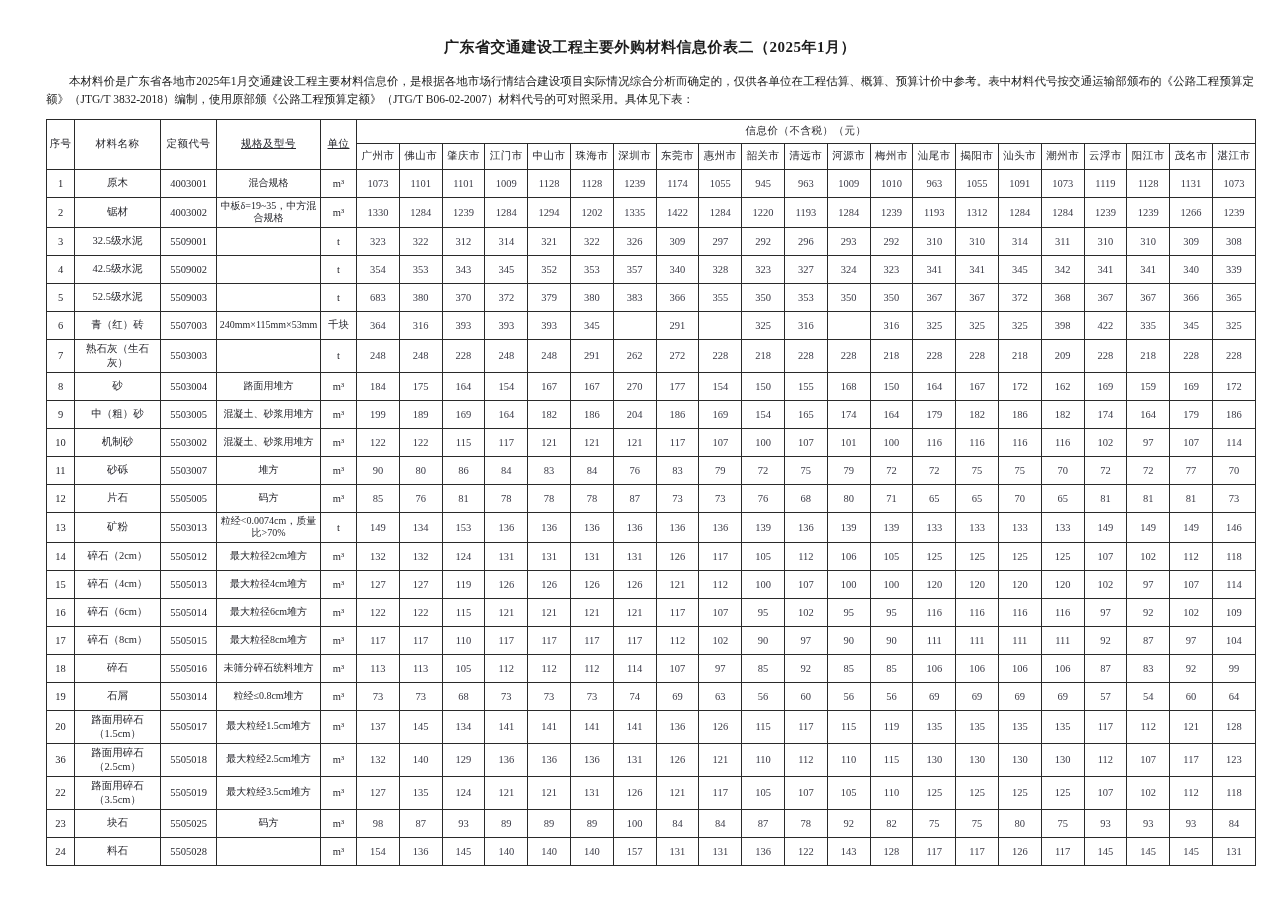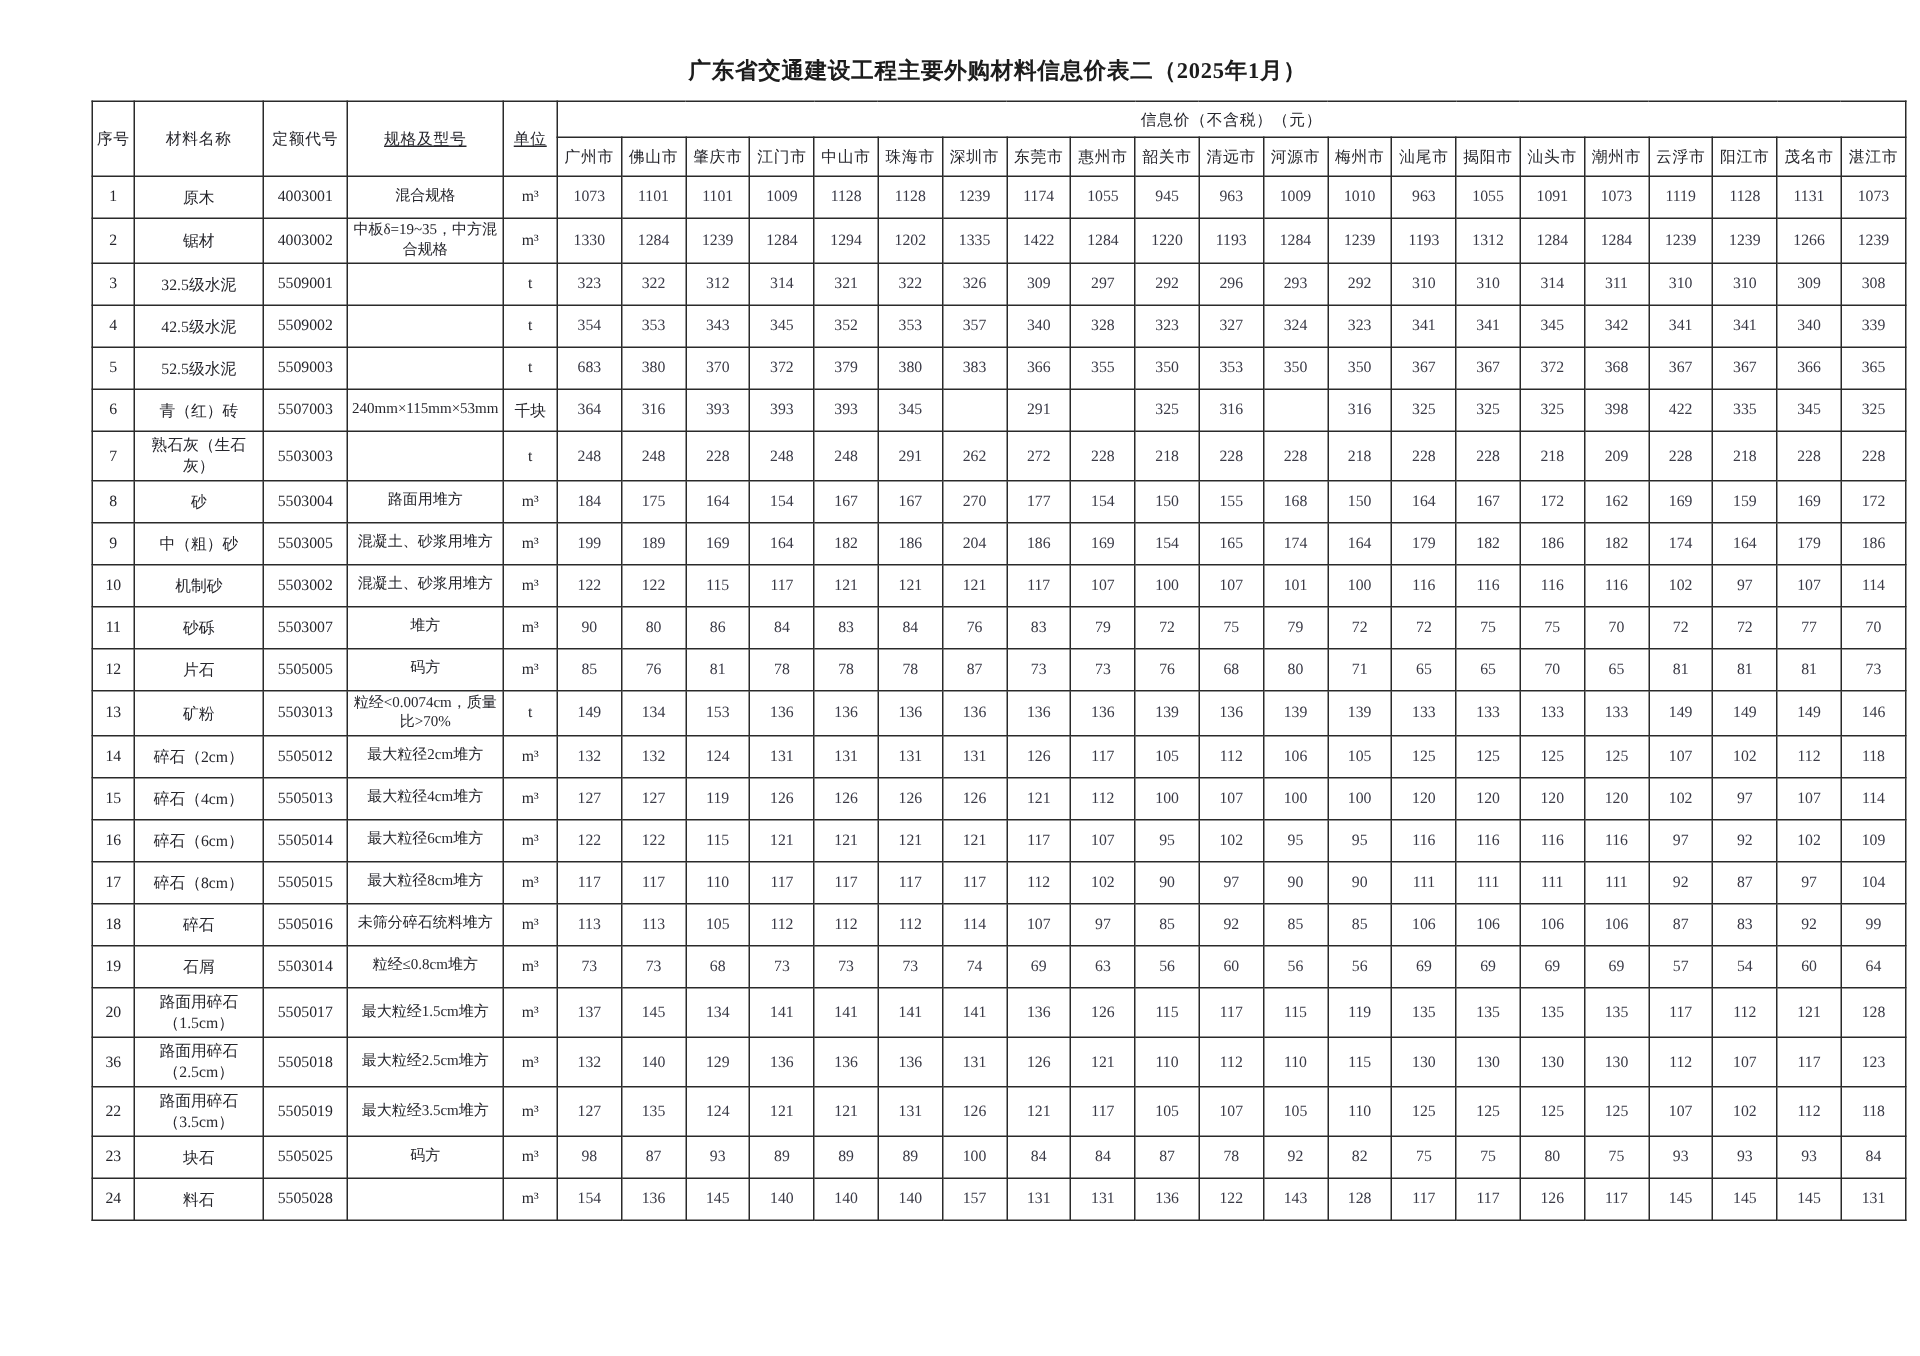--- a/index.html
+++ b/index.html
@@ -3,21 +3,21 @@
 <meta charset="utf-8">
 <style>
   * { margin:0; padding:0; box-sizing:border-box; }
   html,body { background:#fff; }
   body {
     width:1280px; height:904px;
     font-family:"Liberation Serif","DejaVu Serif",serif;
     color:#1c1c1c;
     position:relative;
   }
-  .page { position:absolute; left:33px; top:0; width:1236px;padding-left:28px; }
+  .page { position:absolute; left:18px; top:0; width:1236px;padding-left:28px; }
   .doc-title {
     text-align:center;
     font-weight:bold;
     font-size:15px;
     padding-top:38px;
     letter-spacing:0.5px;
   }
   .intro {
     margin-top:16px;
     font-size:11.5px;
@@ -53,20 +53,21 @@
   .col-unit { width:36px;text-decoration:underline; }
   .price-table td.spec-cell { font-size:10px; line-height:1.25;margin-left:10px; }
   .price-table td.price-cell { color:#3a3a46; font-family:"Liberation Serif","DejaVu Serif",serif; }
   .price-table th { letter-spacing:0.5px; }
 </style>
 </head>
 <body>
 
 <div class="page">
   <div class="doc-title">广东省交通建设工程主要外购材料信息价表二（2025年1月）</div>
+  <div class="intro">本材料价是广东省各地市2025年1月交通建设工程主要材料信息价，是根据各地市场行情结合建设项目实际情况综合分析而确定的，仅供各单位在工程估算、概算、预算计价中参考。表中材料代号按交通运输部颁布的《公路工程预算定额》（JTG/T 3832-2018）编制，使用原部颁《公路工程预算定额》（JTG/T B06-02-2007）材料代号的可对照采用。具体见下表：</div>
 
   <table class="price-table">
     <thead>
       <tr class="group-row">
         <th class="col-seq" rowspan="2">序号</th>
         <th class="col-name" rowspan="2">材料名称</th>
         <th class="col-code" rowspan="2">定额代号</th>
         <th class="col-spec" rowspan="2">规格及型号</th>
         <th class="col-unit" rowspan="2">单位</th>
         <th colspan="21">信息价（不含税）（元）</th>

